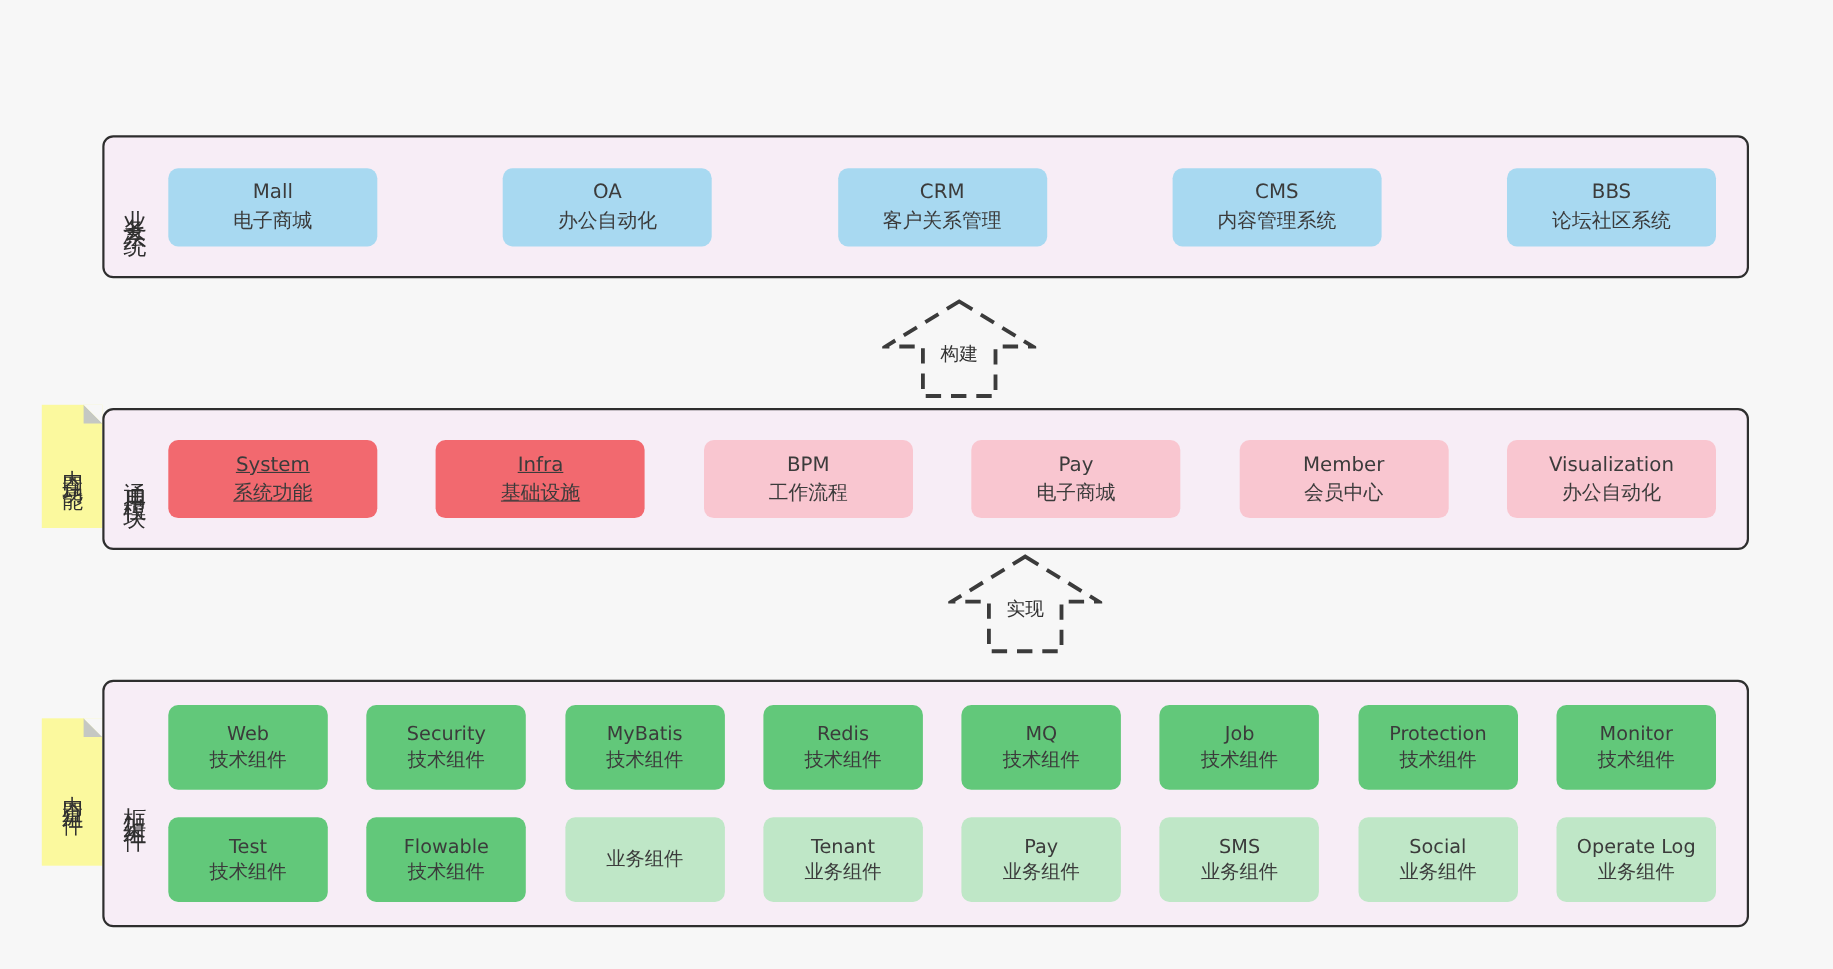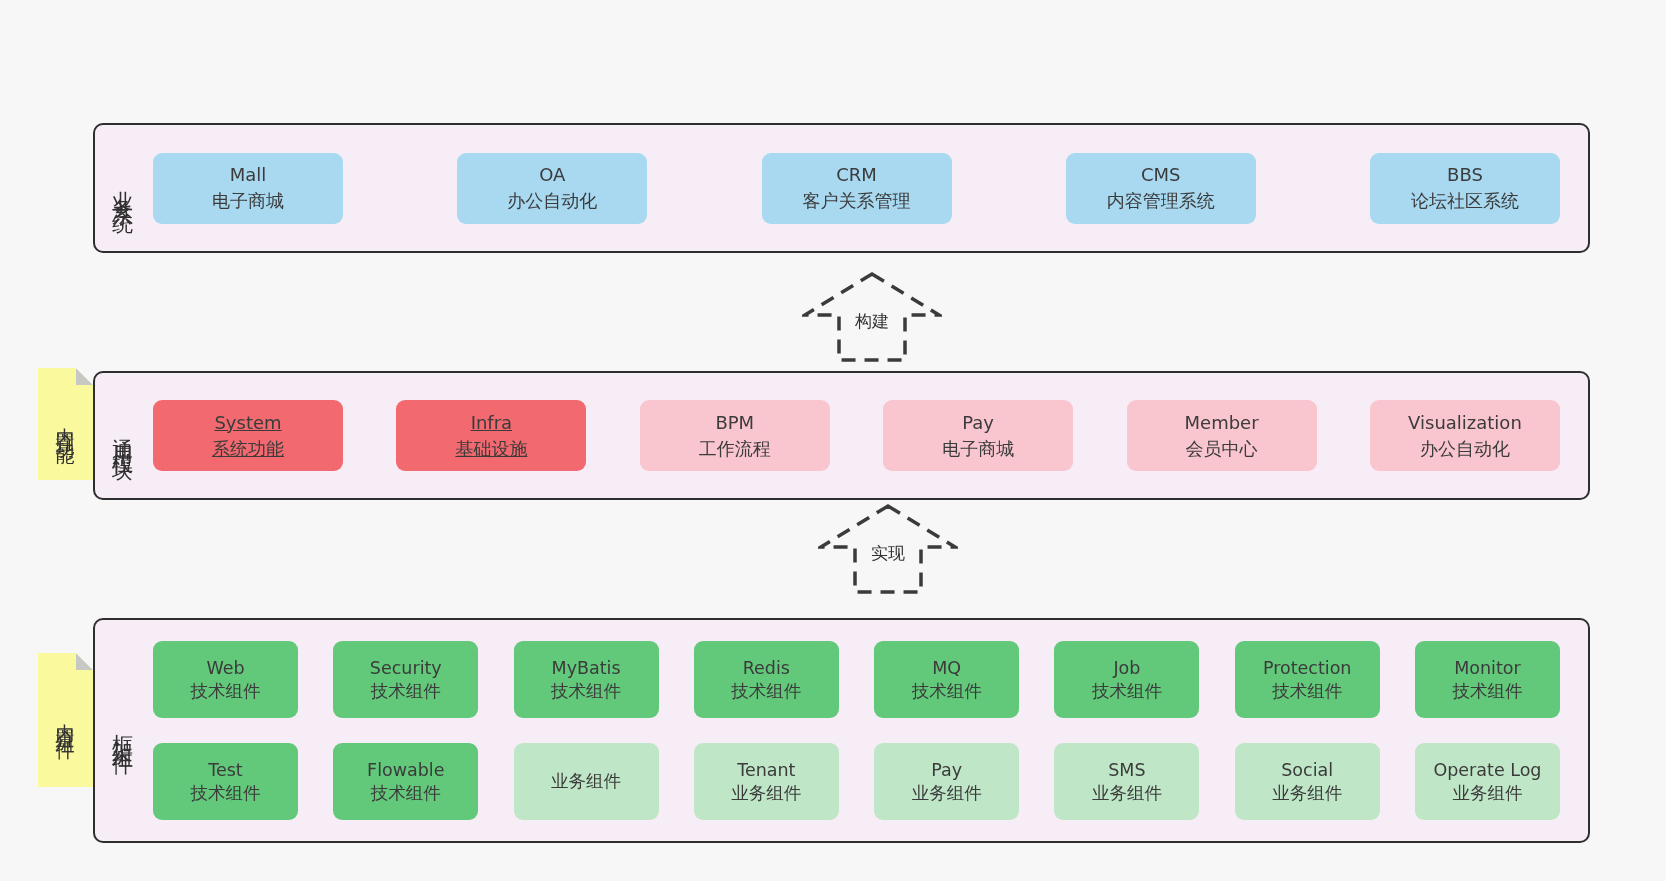--- a/index.html
+++ b/index.html
@@ -49,21 +49,21 @@
   .sticky::before { 
     content:""; position:absolute; top:0; right:0; width:0; height:0;
     border-bottom:17px solid #c5c8c3; border-right:17px solid transparent;
   }
   .sticky::after { 
     content:""; position:absolute; top:0; right:0; width:0; height:0;
     border-top:17px solid #f7f7f7; border-left:17px solid transparent;
   }
   .arrow { position:absolute; width:140px; height:92px; }
   #arrow-build     { left:802px; top:271px; }
-  #arrow-implement { left:818px; top:503px; }
+  #arrow-implement { left:862px; top:503px; }
   .arrow svg { display:block; width:140px; height:92px; }
   .arrow-label {
     position:absolute; left:50%; top:42%; transform:translateX(-50%);
     background:#f7f7f7; padding:0 3px; font-size:17px; color:#333;
     white-space:nowrap;
   }
 </style>
 </head>
 <body>
 

